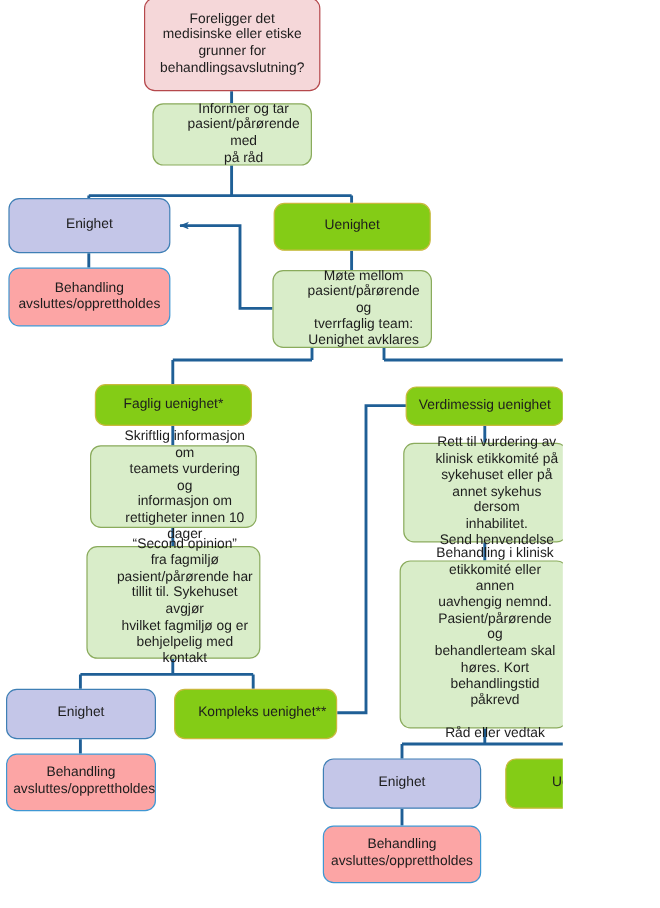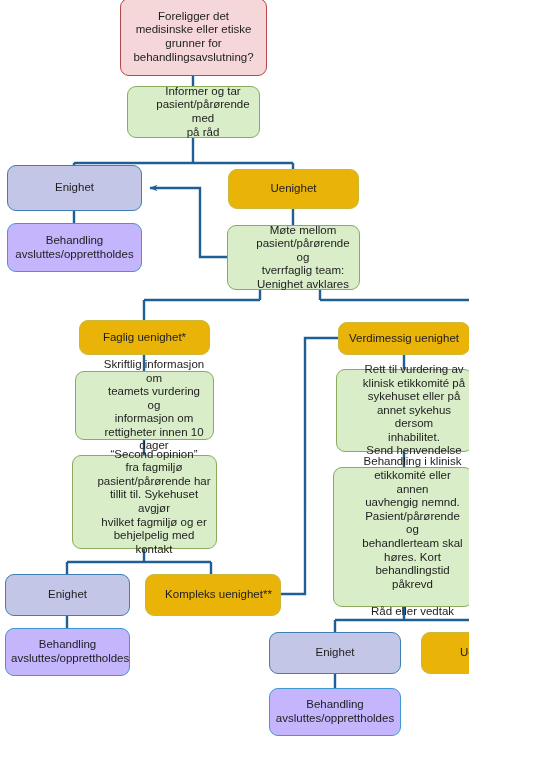--- a/index.html
+++ b/index.html
@@ -36,23 +36,23 @@
     color: #1d1d1d;
     font-size: 11.5px;
     line-height: 13.6px;
     padding: 3px 5px;
     z-index: 2;
   }
   .node .txt { white-space: pre-line; display: block; width: 100%; }
   
   .pink   { background: #f5d7d9; border-color: #b5484c; }
   .green  { background: #d9edc9; border-color: #8aab5c; padding-left: 24px; }
-  .yellow { background: #eab308; border-color: #c9b93d; justify-content: center; }
+  .yellow { background: #84cc16; border-color: #c9b93d; justify-content: center; }
   .purple { background: #c4c6e8; border-color: #3f7fb5; }
-  .blue   { background: #c4b5fd; border-color: #3f97d3; }
+  .blue   { background: #fca5a5; border-color: #3f97d3; }
 </style>
 </head>
 <body>
 
 <div id="flow">
 
   <svg id="connectors" viewBox="0 0 550 757" xmlns="http://www.w3.org/2000/svg">
     <defs>
       <marker id="arrow" markerWidth="9" markerHeight="9" refX="7.5" refY="3.2" orient="auto" markerUnits="userSpaceOnUse">
         <path d="M0,0 L8,3.2 L0,6.4 L2.2,3.2 z" fill="#1f5f96"></path>

